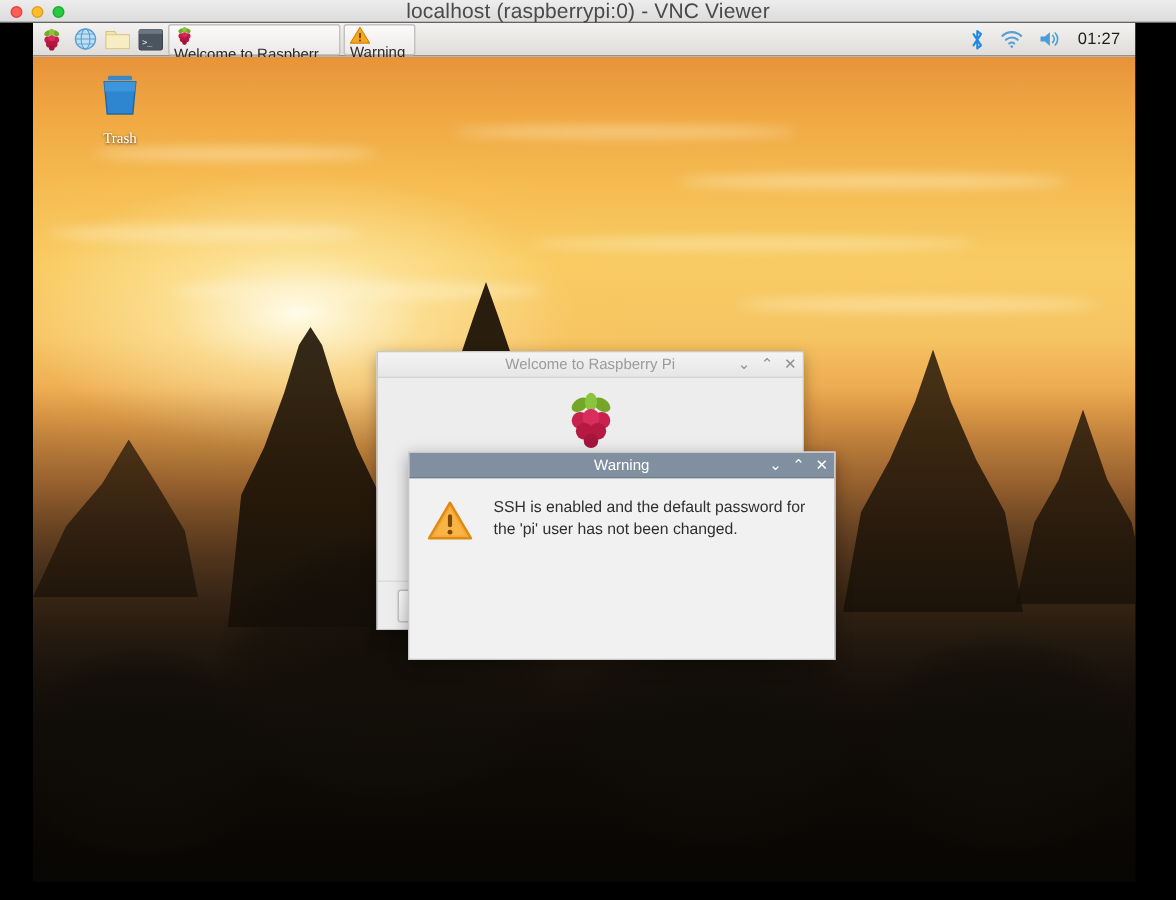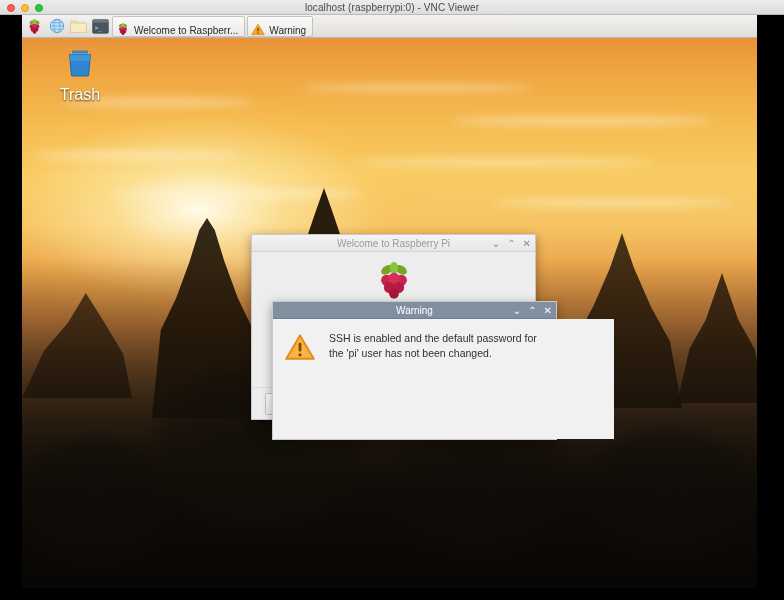--- a/index.html
+++ b/index.html
@@ -18,21 +18,21 @@
   }
   #mac-titlebar {
     position: absolute; left: 0; top: 0;
     width: 784px; height: 15px;
     background: linear-gradient(to bottom, #ededed, #dcdcdc);
     border-bottom: 1px solid #b9b9b9;
   }
   #mac-title {
     position: absolute; left: 0; top: 0; width: 784px;
     text-align: center; line-height: 15px;
-    font-size: 10px; color: #4a4a4a;
+    font-size: 14px; color: #4a4a4a;
     letter-spacing: 0.1px;
   }
   .traffic {
     position: absolute; top: 4px;
     width: 8px; height: 8px; border-radius: 50%;
   }
   #tl-close  { left: 7px;  background: #ff5f57; border: .5px solid #e0443e; }
   #tl-min    { left: 21px; background: #ffbd2e; border: .5px solid #dea123; }
   #tl-max    { left: 35px; background: #28c940; border: .5px solid #1aad2b; }
 
@@ -59,28 +59,29 @@
     display: flex; align-items: center;
   }
   .launcher {
     width: 21px; height: 21px;
     display: flex; align-items: center; justify-content: center;
     margin-right: 1px;
   }
   .launcher:first-child { margin-left: 2px; }
 
   .task-button {
-    display: flex; align-items: flex-end;
+    display: flex; align-items: flex-start;
     height: 21px; padding: 0 6px 0 3px;
     background: linear-gradient(to bottom, #fbfafa, #eceae8);
     border: 1px solid #c5c1bd;
     border-radius: 2px;
     margin-right: 2px;
     font-size: 10px; color: #2a2a2a;
     white-space: nowrap;
+    flex-direction: column;
   }
   .task-button .tb-icon { margin-right: 4px; display: flex; align-items: center; }
   #taskbar-spacer { flex: 1 1 auto; }
 
   #tray {
     display: flex; align-items: center;
     height: 23px; padding-right: 8px;
   }
   .tray-icon { margin: 0 5px; display: flex; align-items: center; }
   #clock {
@@ -136,23 +137,24 @@
       linear-gradient(to bottom, rgba(25,18,10,0) 0%, rgba(22,16,9,0.55) 38%, rgba(14,10,6,0.92) 70%, rgba(8,6,4,1) 100%);
   }
 
   
   #trash-icon {
     position: absolute; left: 26px; top: 10px;
     width: 64px; text-align: center;
     cursor: default;
   }
   #trash-label {
-    font-size: 16px; color: #ffffff;
+    font-size: 10px; color: #ffffff;
     text-shadow: 0 1px 2px rgba(0,0,0,0.75);
     margin-top: 2px;
+    font-family: Liberation Serif, serif;
   }
 
   
   .dialog {
     position: absolute;
     background: #ededed;
     border: 1px solid #c9c9c9;
     box-shadow: 0 3px 10px rgba(0,0,0,0.35);
   }
   .titlebar {
@@ -218,21 +220,21 @@
   #cancel-button { left: 13px; top: 5px; }
   #next-button { right: 13px; top: 5px; }
 
   
   #warning-dialog {
     left: 250px; top: 263px;
     width: 285px; height: 139px;
   }
   #warning-body {
     position: absolute; left: 0; top: 17px;
-    width: 341px; height: 120px;
+    width: 283px; height: 120px;
     background: #f1f1f1;
   }
   #warning-content {
     position: absolute; left: 0; top: 0;
     width: 283px; padding: 12px 12px 0 12px;
     display: flex;
   }
   #warning-icon-wrap { width: 42px; flex: 0 0 42px; padding-top: 2px; }
   #warning-texts { flex: 1 1 auto; padding-left: 2px; }
   .wtext {
@@ -325,20 +327,43 @@
               <path d="M12 2 L23 20 L1 20 Z" fill="#f5a623" stroke="#d48806" stroke-width="1.2" stroke-linejoin="round"></path>
               <rect x="11" y="8" width="2" height="6.5" rx="1" fill="#6b3c00"></rect>
               <circle cx="12" cy="17" r="1.2" fill="#6b3c00"></circle>
             </svg>
           </span>
           <span>Warning</span>
         </div>
 
         <div id="taskbar-spacer"></div>
 
+        <div id="tray">
+          <span class="tray-icon">
+            <svg width="11" height="15" viewBox="0 0 12 18">
+              <path d="M3 4.5 L9 13.5 L6 16 L6 2 L9 4.5 L3 13.5" fill="none" stroke="#1e88e5" stroke-width="1.6" stroke-linejoin="round" stroke-linecap="round"></path>
+            </svg>
+          </span>
+          <span class="tray-icon">
+            <svg width="15" height="14" viewBox="0 0 18 16">
+              <path d="M1.5 5.5 A11 11 0 0 1 16.5 5.5" fill="none" stroke="#5a9fd4" stroke-width="1.7" stroke-linecap="round"></path>
+              <path d="M4.3 8.6 A7 7 0 0 1 13.7 8.6" fill="none" stroke="#5a9fd4" stroke-width="1.7" stroke-linecap="round"></path>
+              <path d="M6.9 11.6 A3.3 3.3 0 0 1 11.1 11.6" fill="none" stroke="#5a9fd4" stroke-width="1.6" stroke-linecap="round"></path>
+              <circle cx="9" cy="14" r="1.1" fill="#5a9fd4"></circle>
+            </svg>
+          </span>
+          <span class="tray-icon">
+            <svg width="15" height="14" viewBox="0 0 18 16">
+              <path d="M2 6 L5.5 6 L9.5 2.5 L9.5 13.5 L5.5 10 L2 10 Z" fill="#4a9fd8"></path>
+              <path d="M11.8 5.2 A4 4 0 0 1 11.8 10.8" fill="none" stroke="#4a9fd8" stroke-width="1.4" stroke-linecap="round"></path>
+              <path d="M13.8 3.2 A7 7 0 0 1 13.8 12.8" fill="none" stroke="#4a9fd8" stroke-width="1.3" stroke-linecap="round"></path>
+            </svg>
+          </span>
+          <span id="clock">01:27</span>
+        </div>
       </div>
 
       <div id="desktop">
 
         <div class="cloud" style="left:40px;  top:60px;  width:190px; height:9px;"></div>
         <div class="cloud" style="left:280px; top:46px;  width:230px; height:8px;"></div>
         <div class="cloud" style="left:430px; top:78px;  width:260px; height:10px;"></div>
         <div class="cloud" style="left:10px;  top:112px; width:210px; height:11px;"></div>
         <div class="cloud" style="left:330px; top:120px; width:300px; height:9px;"></div>
         <div class="cloud" style="left:90px;  top:150px; width:250px; height:12px;"></div>

